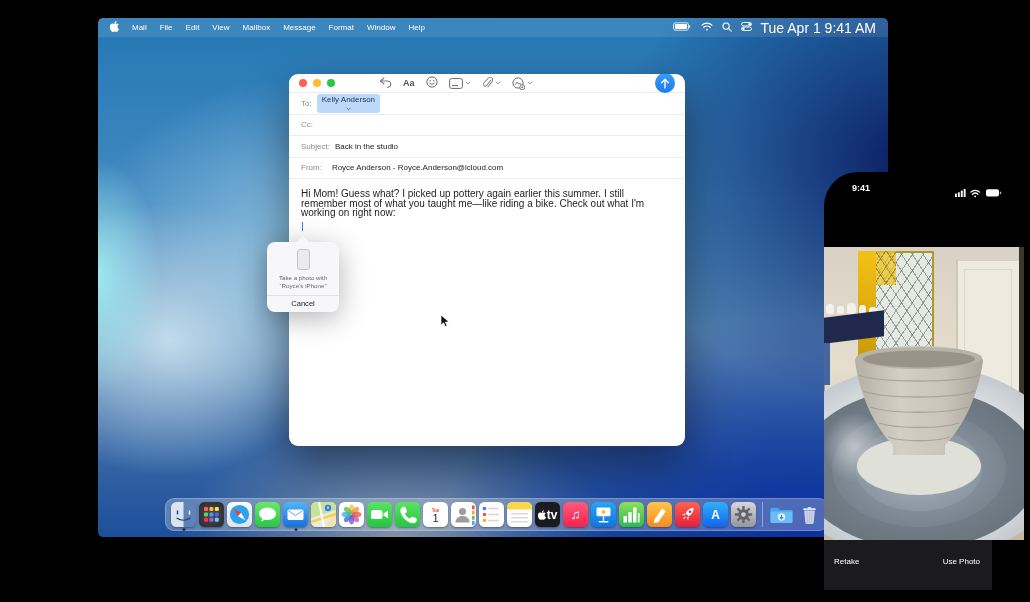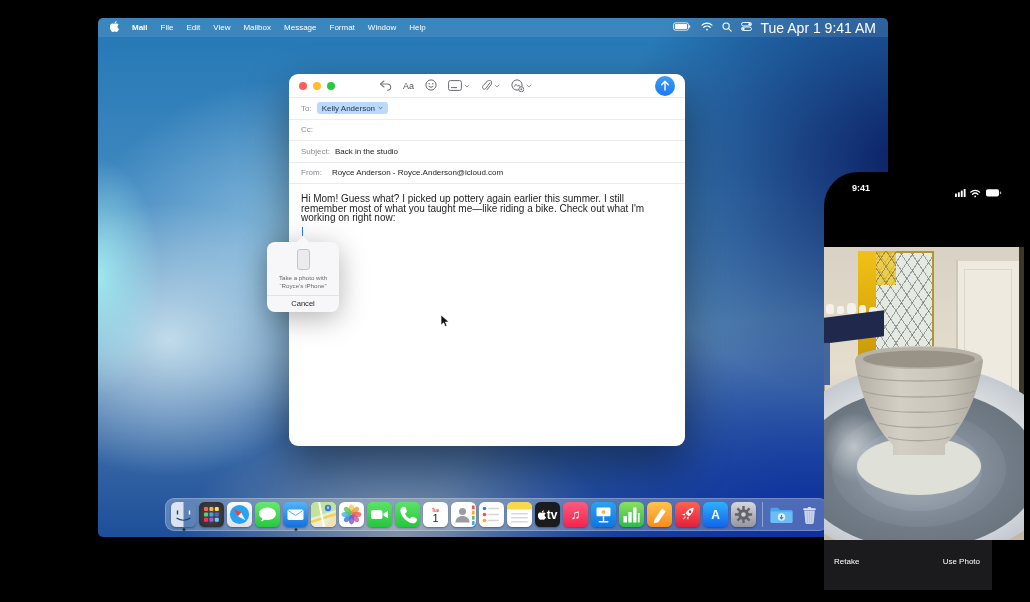--- a/index.html
+++ b/index.html
@@ -19,21 +19,21 @@
       radial-gradient(310px 170px ellipse at 38% 100%, rgba(148,158,168,.85) 0%, rgba(148,158,168,0) 70%),
       linear-gradient(180deg,#2478b6 0%,#4289c0 35%,#5581b1 65%,#1d4f9a 100%);
   }
 
   
   #menubar { position:absolute; top:0; left:0; right:0; height:19px; display:flex;
     align-items:center; padding:0 12px; gap:13px; background:rgba(255,255,255,.10);
     color:#fff; font-size:8px; }
   #menu-items { display:flex; gap:13px; align-items:center; }
   .menu-item { cursor:default; }
-  .menu-item.bold { font-weight:bold; }
+  .menu-item.bold { font-weight:normal; }
   #menubar-status { margin-left:auto; display:flex; align-items:center; gap:9px; }
   #menubar-clock { font-size:14px; color:#fff; white-space:nowrap; }
 
   
   #dock { position:absolute; left:67px; bottom:6px; height:33px; border-radius:9px;
     background:rgba(225,235,245,.30); border:1px solid rgba(255,255,255,.22);
     display:flex; align-items:center; padding:0 5px; gap:3px; }
   .dock-item { position:relative; }
   .di { width:25px; height:25px; border-radius:5.5px; overflow:hidden; display:flex;
     align-items:center; justify-content:center; box-shadow:0 1px 2px rgba(0,0,0,.35); }
@@ -44,36 +44,36 @@
   .cal-dow { font-size:4.5px; color:#e54b3c; font-weight:bold; margin-top:2px; }
   .cal-day { font-size:11px; color:#1d1d1f; line-height:11px; }
   .tv-label { color:#fff; font-weight:bold; font-size:12px; margin-left:1px; }
   .music-glyph { color:#fff; font-size:13px; }
   .appstore-glyph { color:#fff; font-weight:bold; font-size:12px; }
 
   
   #mail-window { position:absolute; left:191px; top:56px; width:396px; height:372px;
     background:#fff; border-radius:9px; box-shadow:0 18px 45px rgba(0,0,0,.45);
     overflow:hidden; }
-  #titlebar { height:24px; display:flex; align-items:center; padding:0 10px;
-    border-bottom:1px solid #ececee; }
+  #titlebar { height:19px; display:flex; align-items:center; padding:0 10px;
+    border-bottom:1px solid #ececee;font-weight:bold; }
   .lights { display:flex; gap:6px; }
   .light { width:8px; height:8px; border-radius:50%; }
   #compose-toolbar { display:flex; align-items:center; gap:11px; margin-left:44px; }
   .tb-group { display:flex; align-items:center; gap:2px; }
   .format-glyph { font-size:9px; color:#55555a; }
   #send-button { margin-left:auto; width:20px; height:20px; border-radius:50%;
     background:linear-gradient(180deg,#3d9bf7,#1b7bf0); display:flex; align-items:center;
     justify-content:center; }
   .field-row { height:21.5px; display:flex; align-items:center; padding:0 12px;
     border-bottom:1px solid #ececee; font-size:8px; }
   .field-label { color:#8a8a8f; margin-right:5px; }
   .field-value { color:#1d1d1f; }
   #to-pill { display:inline-flex; align-items:center; gap:3px; background:#bcd9f9;
-    color:#16324f; border-radius:3px; padding:1.5px 5px; font-size:8px; }
+    color:#16324f; border-radius:3px; padding:1.5px 5px; font-size:8px;flex-direction:column; }
   #compose-body { padding:10px 12px 0 12px; font-size:10px; line-height:9.6px;
     color:#1d1d1f; max-width:382px; }
   #text-cursor { margin-top:4px; margin-left:0.5px; width:1.2px; height:9px; background:#2f7cf6; }
 
   
   #photo-popup { position:absolute; left:267px; top:236px; width:72px; z-index:30;
     filter:drop-shadow(0 6px 14px rgba(0,0,0,.30)); }
   #popup-arrow { width:0; height:0; margin:0 auto; border-left:6px solid transparent;
     border-right:6px solid transparent; border-bottom:6px solid #f7f7f9; }
   #popup-box { background:#f7f7f9; border-radius:8px; overflow:hidden; }

